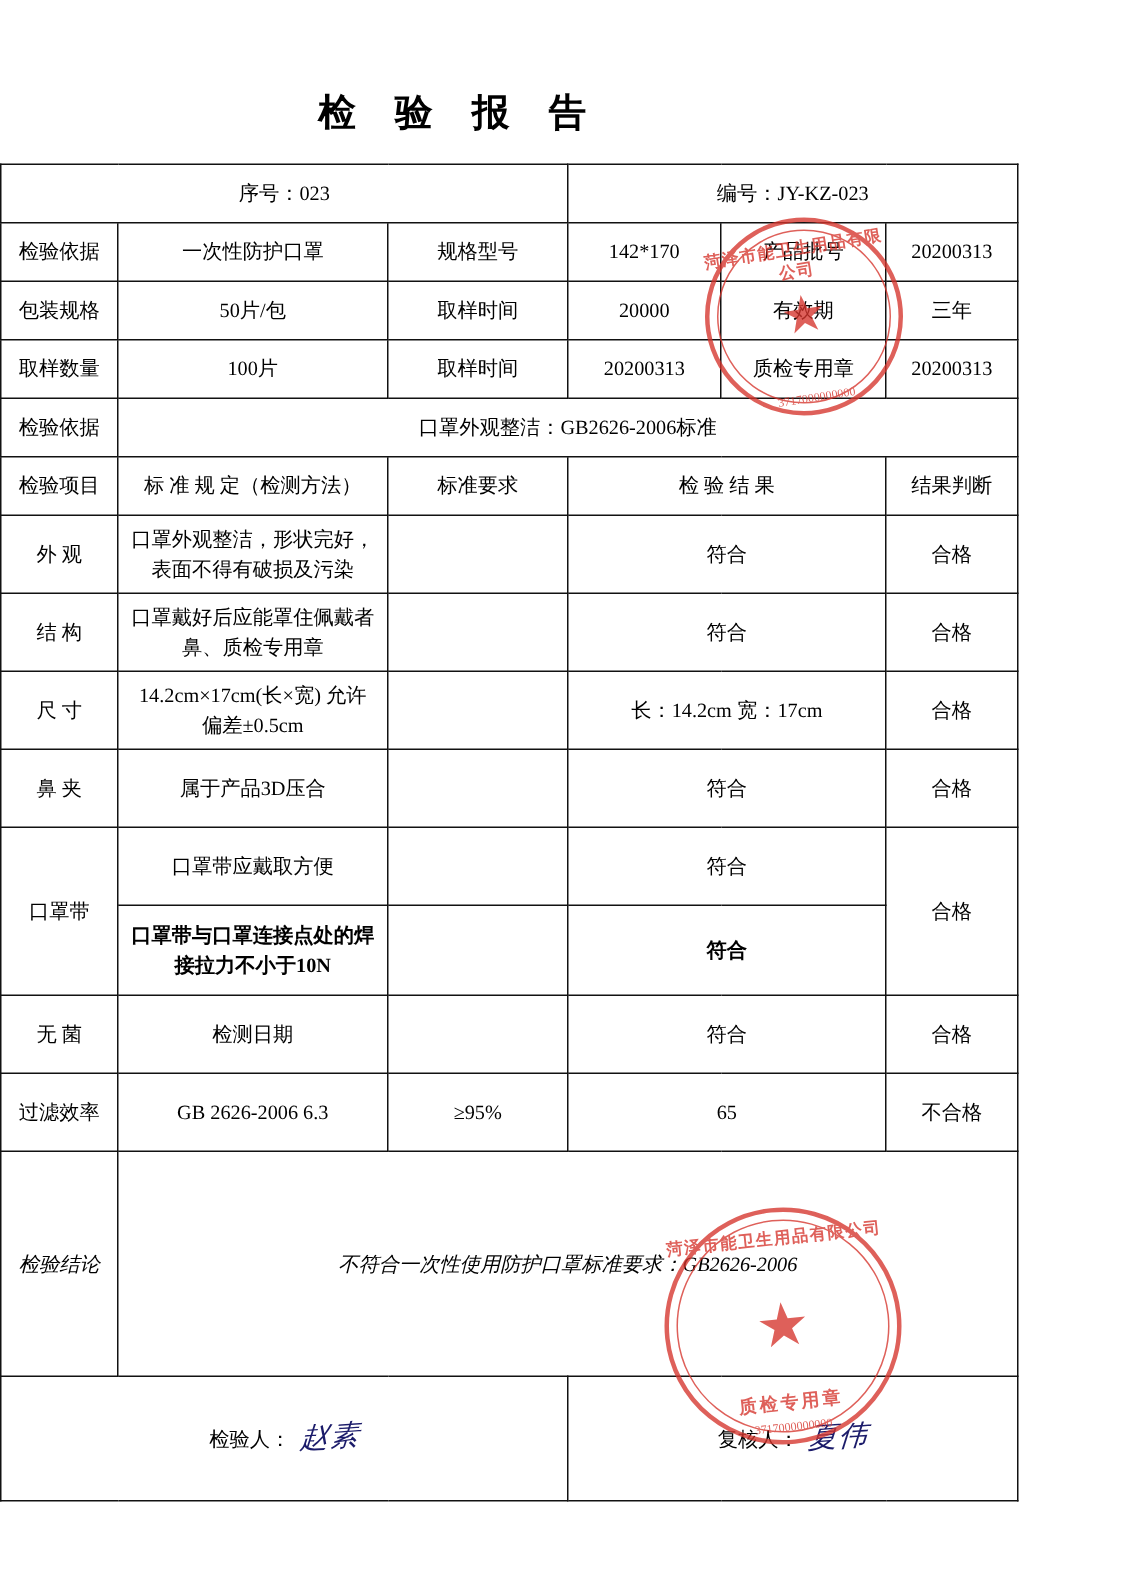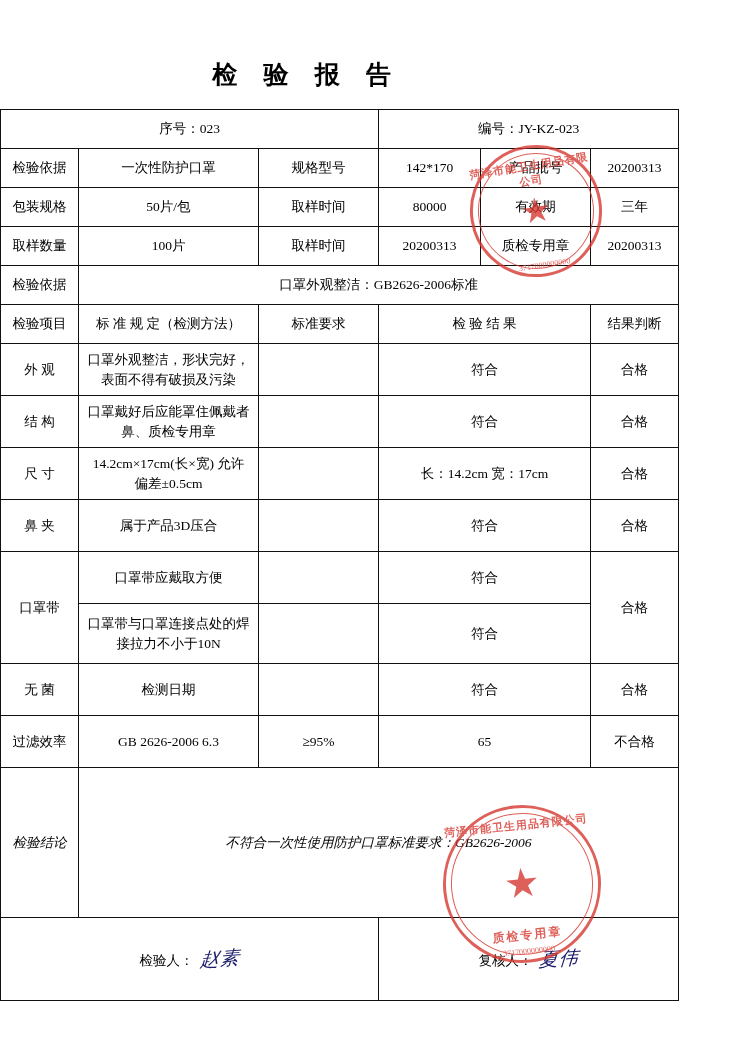--- a/index.html
+++ b/index.html
@@ -41,21 +41,21 @@
     font-size: 13.5px;
     text-align: center;
     vertical-align: middle;
     padding: 4px 3px;
     line-height: 1.45;
   }
   .lh td { height: 30px; }
   .left-pad { text-align: left; padding-left: 14px; font-family: Liberation Serif, serif; }
   .small { font-size: 12.5px; }
   .tall { height: 52px; }
-  .taller { height: 60px; }
+  .taller { height: 60px; font-weight: bold; }
   .concl { height: 150px; font-style: italic; }
   .sign-row td {
     border: 1px solid #111;
     height: 74px;
     text-align: left;
     vertical-align: top;
     padding-top: 12px;
     padding-left: 14px;
     font-size: 13.5px;
   }
@@ -167,21 +167,21 @@
       <td>规格型号</td>
       <td>142*170</td>
       <td>产品批号</td>
       <td>20200313</td>
     </tr>
 
     <tr class="lh">
       <td>包装规格</td>
       <td>50片/包</td>
       <td>取样时间</td>
-      <td>80000</td>
+      <td>20000</td>
       <td>有效期</td>
       <td>三年</td>
     </tr>
 
     <tr class="lh">
       <td>取样数量</td>
       <td>100片</td>
       <td>取样时间</td>
       <td>20200313</td>
       <td>质检专用章</td>

